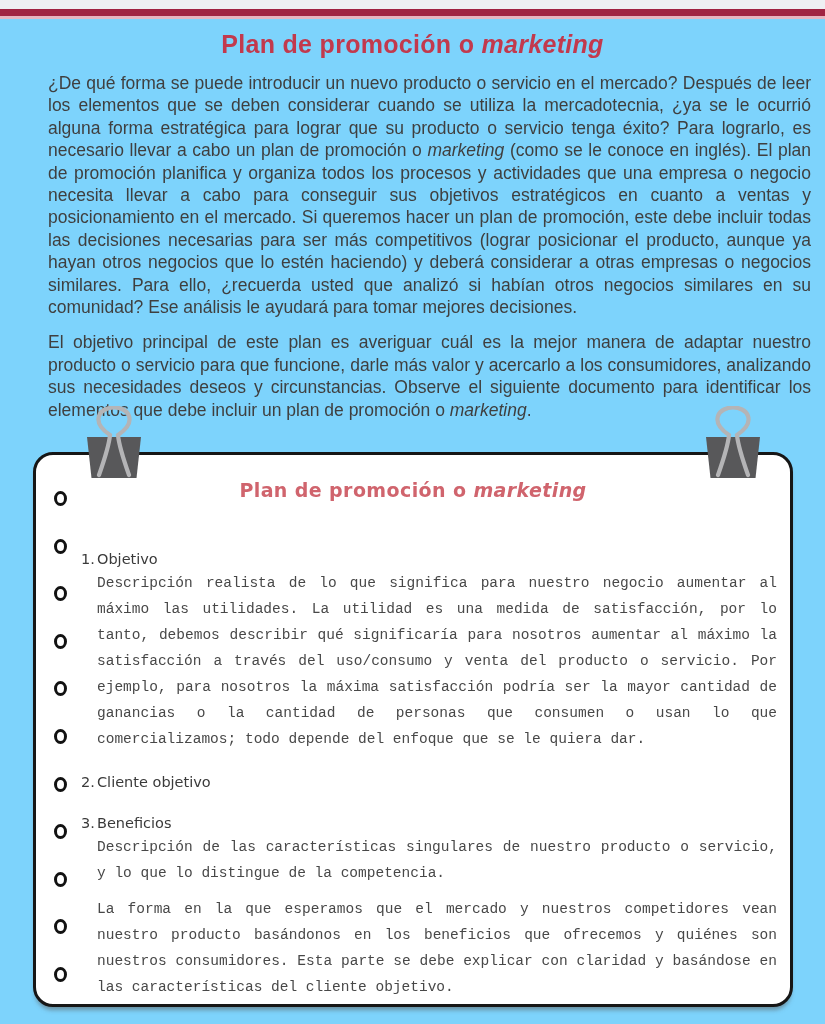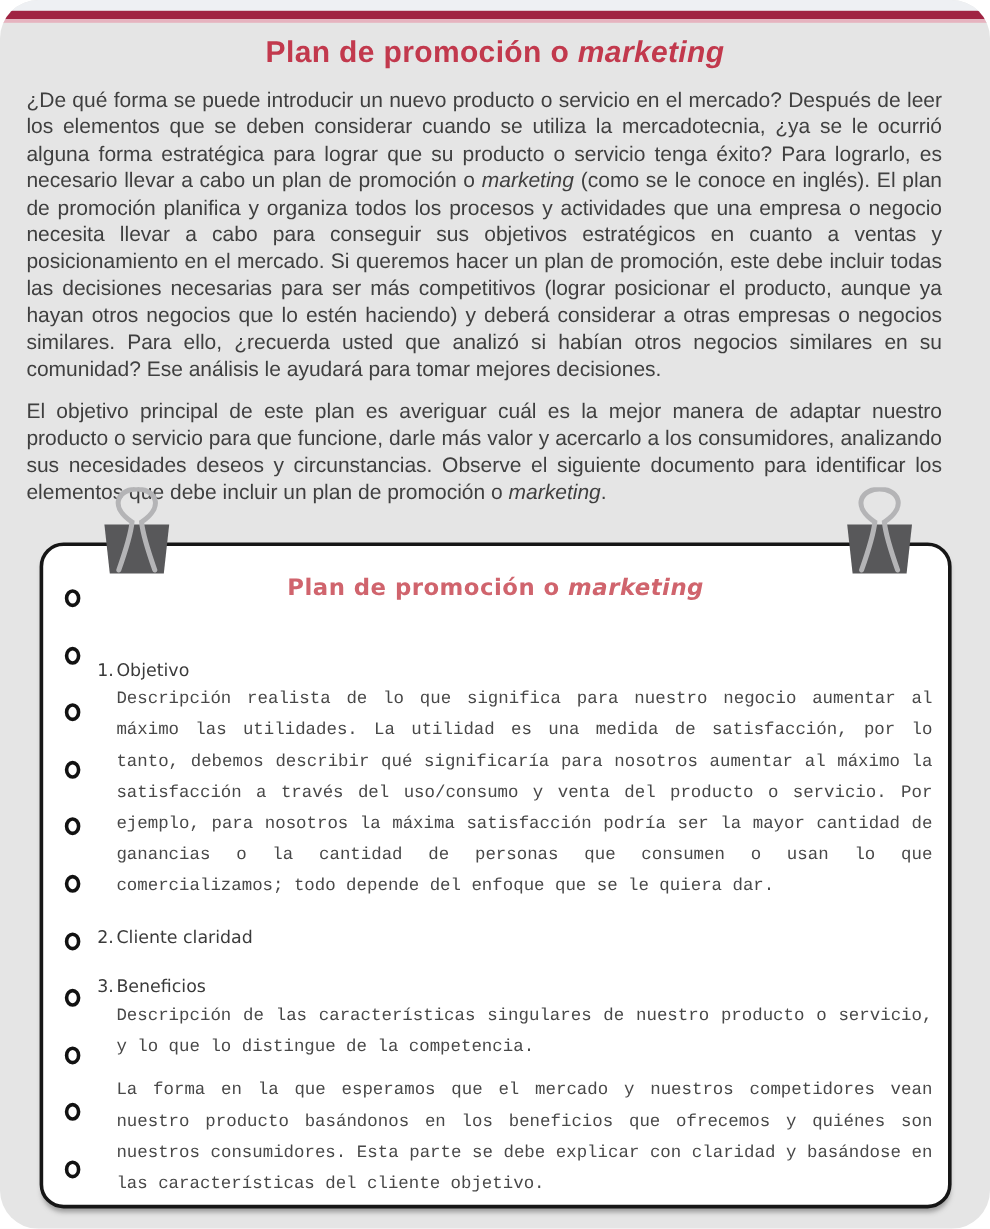--- a/index.html
+++ b/index.html
@@ -1,38 +1,37 @@
 <!DOCTYPE html>
 <html><head>
 <meta charset="utf-8">
 <style>
   * { margin:0; padding:0; box-sizing:border-box; }
   html,body { background:#ffffff; }
   .page {
     position:relative;
     width:825px; height:1024px;
-    background:#e5e5e5;
+    background:#7dd3fc;
     overflow:hidden;
     font-family:"Liberation Sans", sans-serif;
-    border-radius:32px;
   }
   .top-strip { position:absolute; left:0; top:0; width:825px; height:9px; background:#eef0f3; }
   .top-bar   { position:absolute; left:0; top:9px;  width:825px; height:7px; background:#a02342; }
   .top-bar-under { position:absolute; left:0; top:16px; width:825px; height:3px; background:#e6b3bf; }
 
   .page-title {
     position:absolute; left:0; top:30px; width:825px;
     text-align:center;
     font-size:25px; font-weight:700; letter-spacing:.3px;
     color:#c2394d;
   }
   .page-title em { font-style:italic; }
 
   .body-text {
-    position:absolute; left:22px; top:72px; width:763px;
+    position:absolute; left:48px; top:72px; width:763px;
     font-size:17.5px; line-height:22.4px; color:#3f3f3f;
     text-align:justify;
   }
   .body-text p { margin-bottom:13px; }
   .body-text em { font-style:italic; }
 
   
   .card {
     position:absolute; left:33px; top:452px; width:760px; height:555px;
     background:#ffffff;
@@ -128,21 +127,21 @@
     <div class="card-title"><span>Plan de promoción o </span><em>marketing</em></div>
 
     <div class="items">
 
       <div class="item">
         <div class="item-head"><span class="num">1.</span><span>Objetivo</span></div>
         <div class="item-desc">Descripción realista de lo que significa para nuestro negocio aumentar al máximo las utilidades. La utilidad es una medida de satisfacción, por lo tanto, debemos describir qué significaría para nosotros aumentar al máximo la satisfacción a través del uso/consumo y venta del producto o servicio. Por ejemplo, para nosotros la máxima satisfacción podría ser la mayor cantidad de ganancias o la cantidad de personas que consumen o usan lo que comercializamos; todo depende del enfoque que se le quiera dar.</div>
       </div>
 
       <div class="item">
-        <div class="item-head"><span class="num">2.</span><span>Cliente claridad</span></div>
+        <div class="item-head"><span class="num">2.</span><span>Cliente objetivo</span></div>
       </div>
 
       <div class="item">
         <div class="item-head"><span class="num">3.</span><span>Beneficios</span></div>
         <div class="item-desc">Descripción de las características singulares de nuestro producto o servicio, y lo que lo distingue de la competencia.</div>
       </div>
 
       <div class="item">
         <div class="item-desc">La forma en la que esperamos que el mercado y nuestros competidores vean nuestro producto basándonos en los beneficios que ofrecemos y quiénes son nuestros consumidores. Esta parte se debe explicar con claridad y basándose en las características del cliente objetivo.</div>
       </div>

